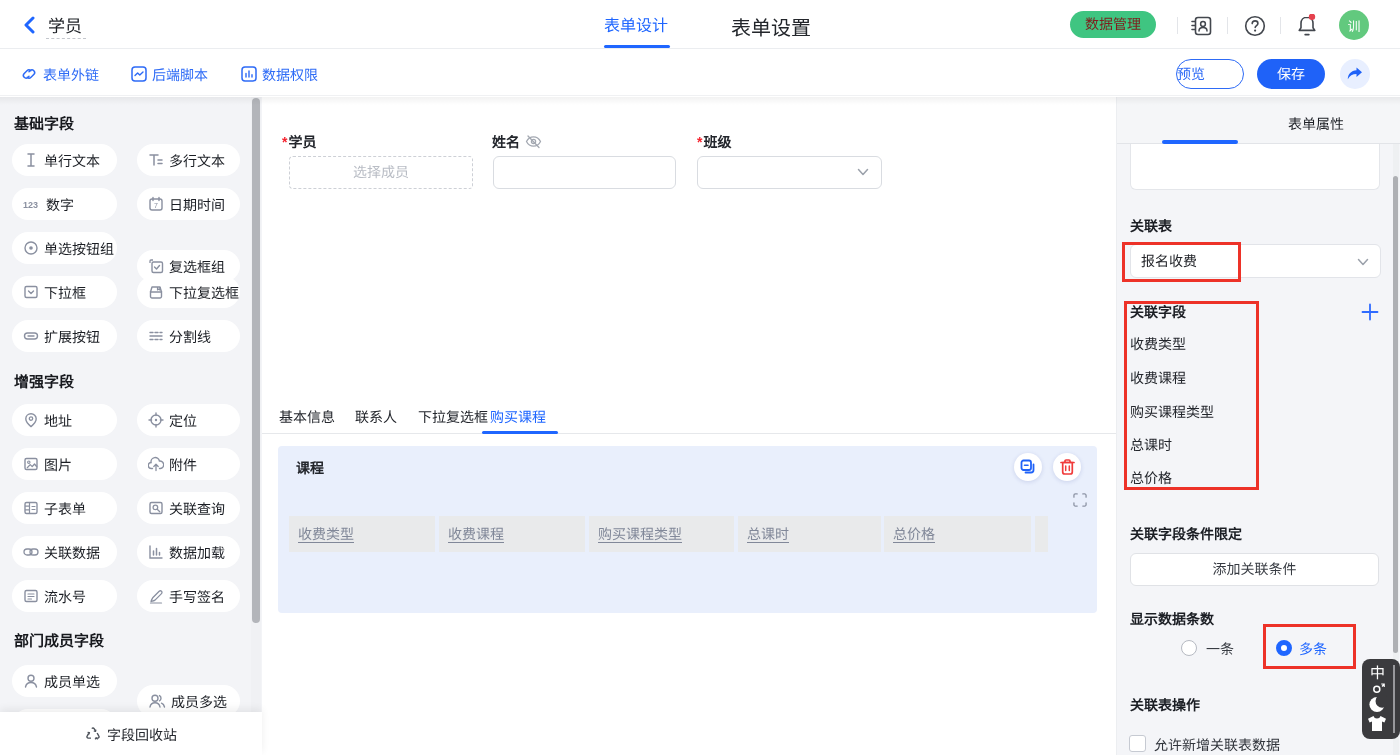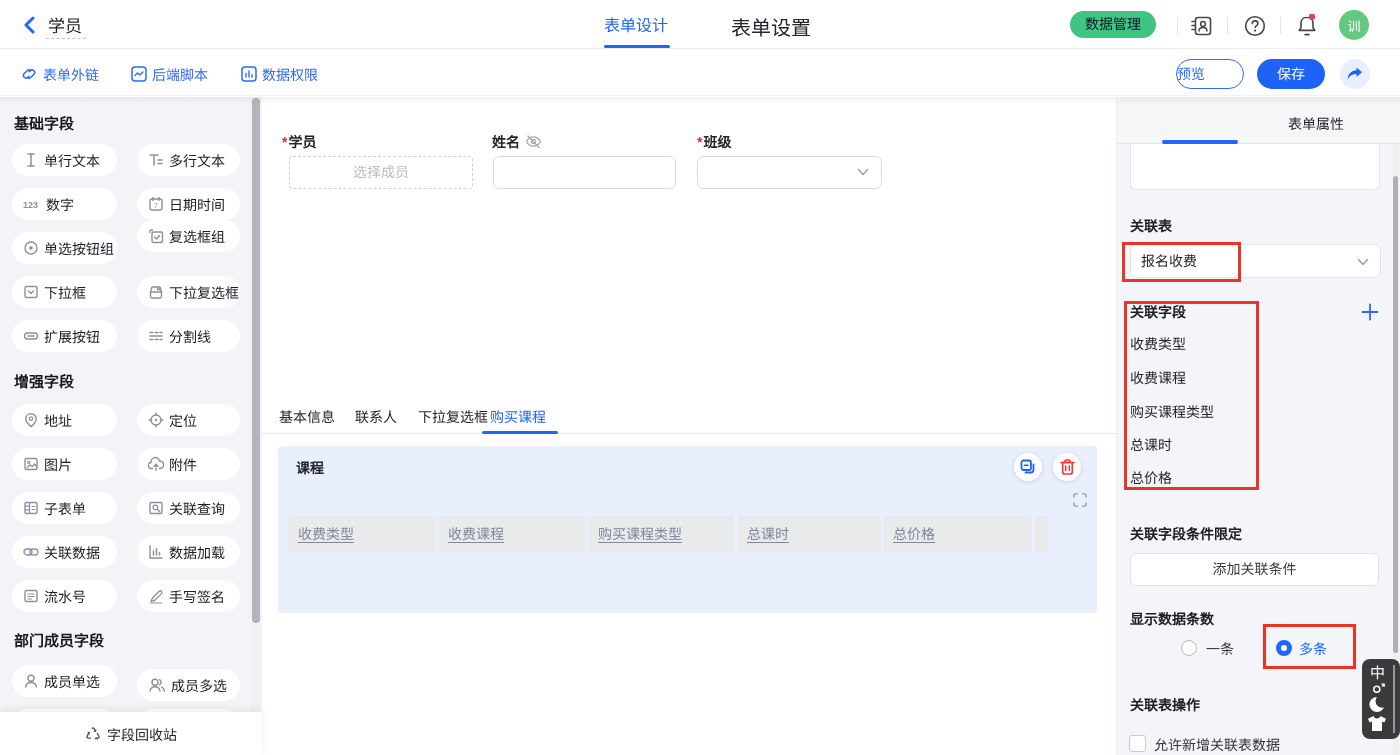--- a/index.html
+++ b/index.html
@@ -34,21 +34,21 @@
 
 <div id="topbar">
   <svg class="abs" style="left:22px;top:16px;" width="14" height="18" viewBox="0 0 14 18">
       <path d="M11 2 L4 9 L11 16" fill="none" stroke="#1f66ff" stroke-width="3" stroke-linecap="round" stroke-linejoin="round"></path>
     </svg>
   <div class="abs" style="left:48px;top:12px;font-size:17px;color:#1c1f24;">学员</div>
   <div class="abs" style="left:46px;top:38px;width:40px;border-bottom:1px dashed #c3c6cc;"></div>
   <div class="abs" style="left:604px;top:12px;font-size:16px;color:#1f66ff;">表单设计</div>
   <div class="abs" style="left:731px;top:12px;font-size:20px;color:#23262b;">表单设置</div>
   <div class="abs" style="left:604px;top:45px;width:66px;height:3px;background:#1f66ff;border-radius:2px;"></div>
-  <div class="abs" style="left:1070px;top:11px;width:86px;height:27px;border-radius:14px;background:#3fc581;color:#0f172a;font-size:14px;text-align:center;line-height:27px;font-family:Liberation Serif, serif;">数据管理</div>
+  <div class="abs" style="left:1070px;top:11px;width:86px;height:27px;border-radius:14px;background:#3fc581;color:#7f1d1d;font-size:14px;text-align:center;line-height:27px;font-family:Liberation Serif, serif;">数据管理</div>
   <div class="abs" style="left:1177px;top:17px;width:1px;height:17px;background:#e3e5e9;"></div>
   <div class="abs" style="left:1227px;top:17px;width:1px;height:17px;background:#e3e5e9;"></div>
   <div class="abs" style="left:1280px;top:17px;width:1px;height:17px;background:#e3e5e9;"></div>
 
   <svg class="abs" style="left:1191px;top:16px;" width="22" height="20" viewBox="0 0 22 20">
     <rect x="4.5" y="1.5" width="15" height="17" rx="2.5" fill="none" stroke="#43474e" stroke-width="1.6"></rect>
     <path d="M1 5.5 h3 M1 9.5 h3 M1 13.5 h3" stroke="#43474e" stroke-width="1.6" stroke-linecap="round"></path>
     <circle cx="12" cy="8" r="2.4" fill="none" stroke="#43474e" stroke-width="1.5"></circle>
     <path d="M8 15 c0-2.2 1.8-3.4 4-3.4 s4 1.2 4 3.4" fill="none" stroke="#43474e" stroke-width="1.5" stroke-linecap="round"></path>
   </svg>
@@ -111,21 +111,21 @@
   <div class="pill pc2" style="top:91px;"><svg width="16" height="16" viewBox="0 0 16 16">
         <rect x="2" y="3" width="12" height="11" rx="2" fill="none" stroke="#8a90a0" stroke-width="1.4"></rect>
         <path d="M5 1.5 v3 M11 1.5 v3" stroke="#8a90a0" stroke-width="1.4" stroke-linecap="round"></path>
         <text x="6" y="12" font-size="7" fill="#8a90a0" font-family="Liberation Sans">7</text>
       </svg>日期时间</div>
 
   <div class="pill pc1" style="top:135px;"><svg width="16" height="16" viewBox="0 0 16 16">
         <circle cx="8" cy="8" r="6" fill="none" stroke="#8a90a0" stroke-width="1.4"></circle>
         <circle cx="8" cy="8" r="1.8" fill="#8a90a0"></circle>
       </svg>单选按钮组</div>
-  <div class="pill pc2" style="top:123px;font-family:Liberation Mono, monospace;"><svg width="16" height="16" viewBox="0 0 16 16">
+  <div class="pill pc2" style="top:153px;font-family:Liberation Mono, monospace;"><svg width="16" height="16" viewBox="0 0 16 16">
         <path d="M2 5 v-2 a1 1 0 0 1 1-1 h2" fill="none" stroke="#8a90a0" stroke-width="1.3"></path>
         <rect x="4" y="4" width="10.5" height="10.5" rx="1.5" fill="none" stroke="#8a90a0" stroke-width="1.4"></rect>
         <path d="M6.5 9 l2 2 3-3.5" fill="none" stroke="#8a90a0" stroke-width="1.4" stroke-linecap="round" stroke-linejoin="round"></path>
       </svg>复选框组</div>
 
   <div class="pill pc1" style="top:179px;"><svg width="16" height="16" viewBox="0 0 16 16">
         <rect x="2" y="2.5" width="12" height="11" rx="1.5" fill="none" stroke="#8a90a0" stroke-width="1.4"></rect>
         <path d="M5.5 7 l2.5 2.5 2.5-2.5" fill="none" stroke="#8a90a0" stroke-width="1.4" stroke-linecap="round" stroke-linejoin="round"></path>
       </svg>下拉框</div>
   <div class="pill pc2" style="top:179px;"><svg width="16" height="16" viewBox="0 0 16 16">
@@ -194,21 +194,21 @@
         <path d="M3 13.5 c2-.5 2.5-.4 4-1.4 L13.5 5.6 a1.6 1.6 0 0 0 -2.3-2.3 L4.7 9.8 c-1 1.5-1.2 2-1.7 3.7z" fill="none" stroke="#8a90a0" stroke-width="1.3" stroke-linejoin="round"></path>
         <path d="M2.5 15 h11" stroke="#8a90a0" stroke-width="1.2" stroke-linecap="round"></path>
       </svg>手写签名</div>
 
   <div class="sechd" style="top:532px;">部门成员字段</div>
 
   <div class="pill pc1" style="top:568px;"><svg width="16" height="16" viewBox="0 0 16 16">
         <circle cx="8" cy="5.2" r="3" fill="none" stroke="#8a90a0" stroke-width="1.4"></circle>
         <path d="M2.5 14 c.6-3 2.8-4.5 5.5-4.5 s4.9 1.5 5.5 4.5" fill="none" stroke="#8a90a0" stroke-width="1.4" stroke-linecap="round"></path>
       </svg>成员单选</div>
-  <div class="pill pc2" style="top:572px;font-family:Liberation Serif, serif;"><svg width="18" height="16" viewBox="0 0 18 16">
+  <div class="pill pc2" style="top:588px;font-family:Liberation Serif, serif;"><svg width="18" height="16" viewBox="0 0 18 16">
         <circle cx="7" cy="5.2" r="3" fill="none" stroke="#8a90a0" stroke-width="1.4"></circle>
         <path d="M2 14 c.5-2.8 2.5-4.2 5-4.2 s4.5 1.4 5 4.2" fill="none" stroke="#8a90a0" stroke-width="1.4" stroke-linecap="round"></path>
         <path d="M11.5 2.6 a3 3 0 0 1 0 5.2 M13.5 10.2 c1.6.6 2.6 1.9 3 3.8" fill="none" stroke="#8a90a0" stroke-width="1.4" stroke-linecap="round"></path>
       </svg>成员多选</div>
 
   <div class="pill pc1" style="top:612px;"></div>
   <div class="pill pc2" style="top:612px;"></div>
 
   <div class="abs" style="left:251px;top:0;width:10px;height:615px;background:#f0f1f4;"></div>
   <div class="abs" style="left:252px;top:1px;width:8px;height:525px;background:#b3b5ba;border-radius:4px;"></div>

